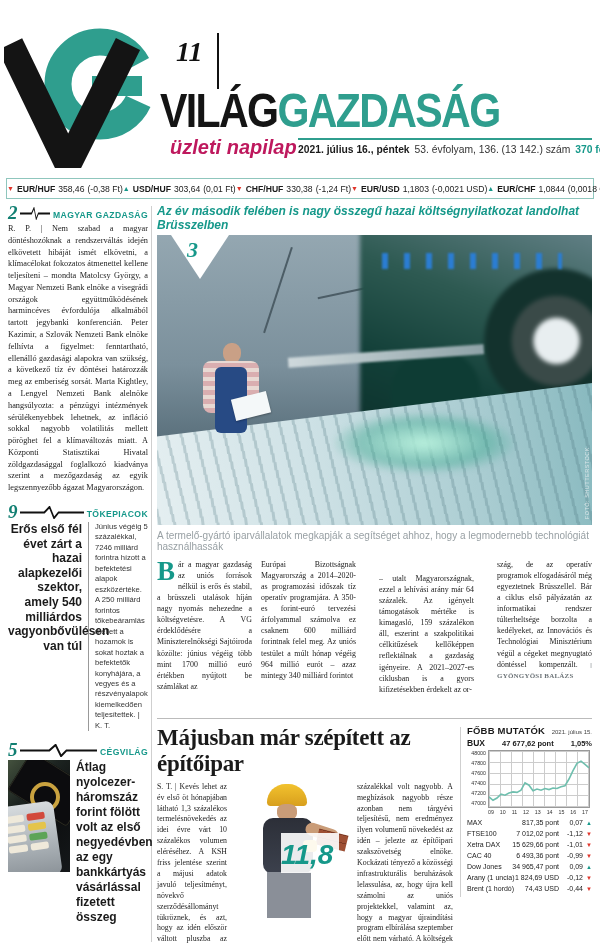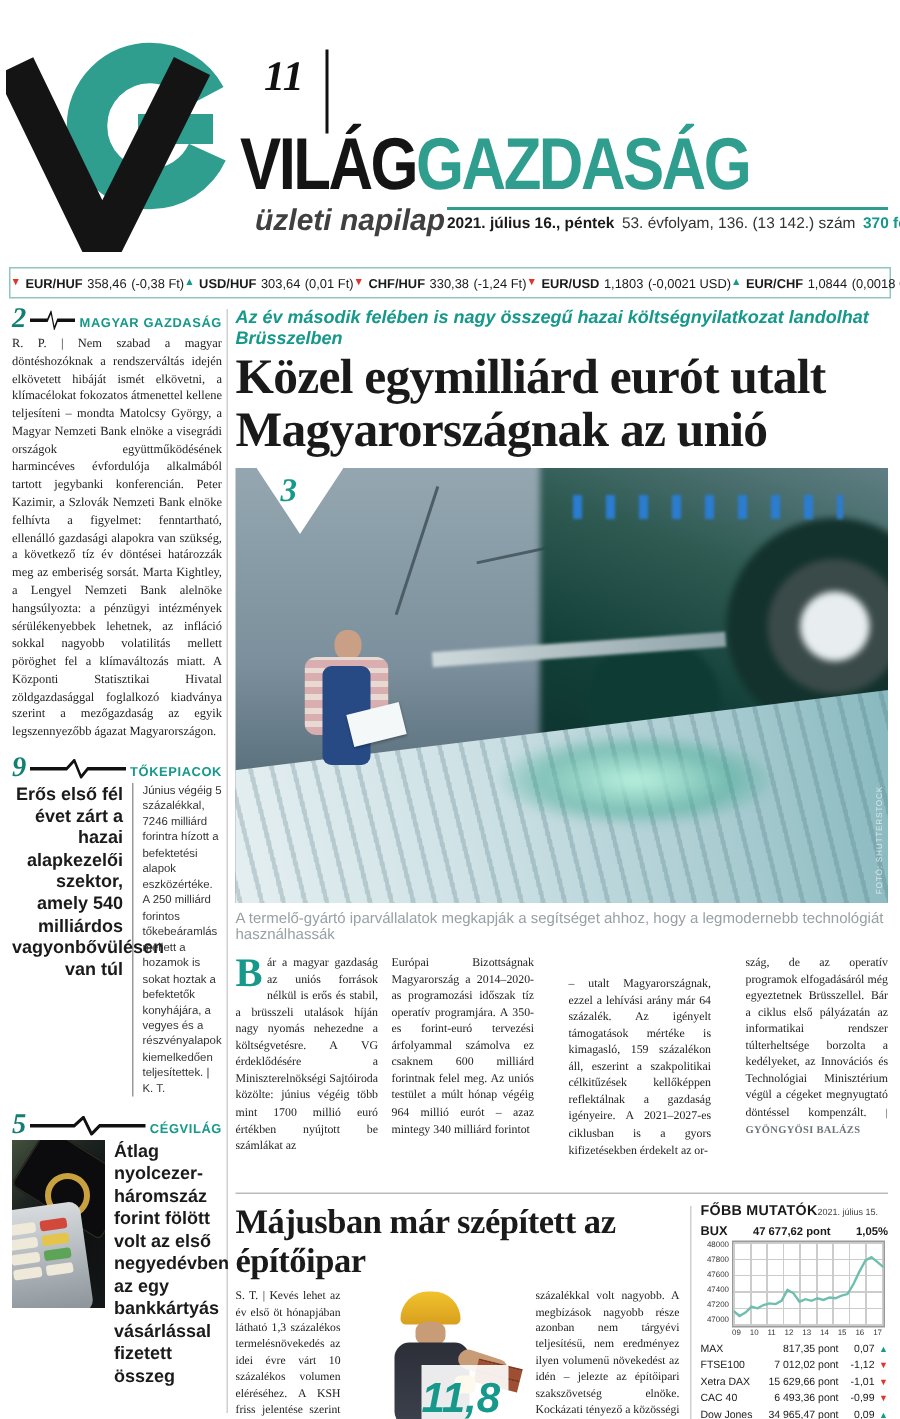--- a/index.html
+++ b/index.html
@@ -13,21 +13,21 @@
   .logo{position:absolute;left:4px;top:24px;width:162px;height:144px;}
   .teaser-num{position:absolute;left:176px;top:36px;font-family:"Liberation Serif",serif;
       font-style:italic;font-weight:bold;font-size:28px;color:#111;}
   .teaser-divider{position:absolute;left:217px;top:33px;width:2px;height:56px;background:#111;}
   .teaser{position:absolute;left:228px;top:31px;width:362px;font-style:italic;font-weight:600;
       font-size:10.6px;line-height:1.5;color:#2b2b2b;}
   .wordmark{position:absolute;left:160px;top:82px;font-size:49px;font-weight:bold;
       letter-spacing:-2px;transform:scaleX(.84);transform-origin:left center;white-space:nowrap;}
   .wm-black{color:#141414;} .wm-teal{color:#2f9e8e;}
   .tagline{position:absolute;left:170px;top:136px;font-style:italic;font-weight:bold;
-      font-size:20px;color:#404040;}
+      font-size:20px;color:#be185d;}
   .header-rule{position:absolute;left:298px;top:138px;width:294px;height:2px;background:#2f9e8e;}
   .dateline{position:absolute;left:298px;top:144px;width:294px;display:flex;gap:5px;
       font-size:10.3px;align-items:baseline;white-space:nowrap;}
   .dateline .d-bold{font-weight:bold;}
   .dateline .d-issue{color:#333;}
   .dateline .d-price{margin-left:auto;color:#16988a;font-weight:bold;}
 
   
   .ticker{position:absolute;left:6px;top:178px;width:586px;height:19px;border:1px solid #8fc6bd;
       display:flex;align-items:center;justify-content:space-around;font-size:8.6px;}
@@ -144,21 +144,21 @@
 
   .stat{position:absolute;left:124px;top:108px;display:flex;align-items:flex-start;background:rgba(255,255,255,.9);}
   .stat-num{font-style:italic;font-weight:bold;font-size:28px;color:#16988a;line-height:1;
       padding:8px 6px 4px 0;}
   .stat-quote{border-left:1px solid #aaa;padding:4px 0 4px 6px;width:62px;font-style:italic;
       font-size:8.4px;line-height:1.3;color:#444;}
 
   
   .vline-box{position:absolute;left:303px;top:2px;width:1px;height:170px;background:#cfcfcf;}
   .mutatok{position:absolute;left:310px;top:0;width:125px;height:232px;font-size:7px;}
-  .mu-title-row{display:flex;justify-content:flex-start;align-items:baseline;}
+  .mu-title-row{display:flex;justify-content:space-between;align-items:baseline;}
   .mu-title{font-weight:bold;font-size:9.5px;letter-spacing:.2px;}
   .mu-date{font-size:6px;color:#444;}
   .mu-bux{display:flex;justify-content:space-between;align-items:baseline;margin-top:2px;}
   .mu-bux b{font-size:8.5px;}
   .mu-bux .v{font-weight:bold;font-size:7.5px;}
   .mu-chart{display:flex;margin-top:2px;}
   .mu-ylab{width:19px;display:flex;flex-direction:column;justify-content:space-between;
       text-align:right;font-size:5.3px;color:#333;padding-right:2px;height:56px;}
   .mu-plot{width:100px;height:56px;position:relative;border:1px solid #999;
       background-image:repeating-linear-gradient(0deg,#ccc 0 1px,transparent 1px 11px),
@@ -282,21 +282,20 @@
         </div>
       </div>
       <div class="rail-teaser">Átlag nyolcezer-háromszáz forint fölött volt az első negyedévben az egy bankkártyás vásárlással fizetett összeg</div>
     </div>
   </div>
 
 </div>
 
 <div class="main">
   <div class="kicker">Az év második felében is nagy összegű hazai költségnyilatkozat landolhat Brüsszelben</div>
-  <div class="lead-headline">Közel egymilliárd eurót utalt Magyarországnak az unió</div>
 
   <div class="lead-photo">
     <div class="ph-crack1"></div>
     <div class="ph-crack2"></div>
     <div class="ph-machine"></div>
     <div class="ph-lights"></div>
     <div class="ph-rail"></div>
     <div class="ph-table"></div>
     <div class="ph-glow"></div>
     <div class="ph-worker">

